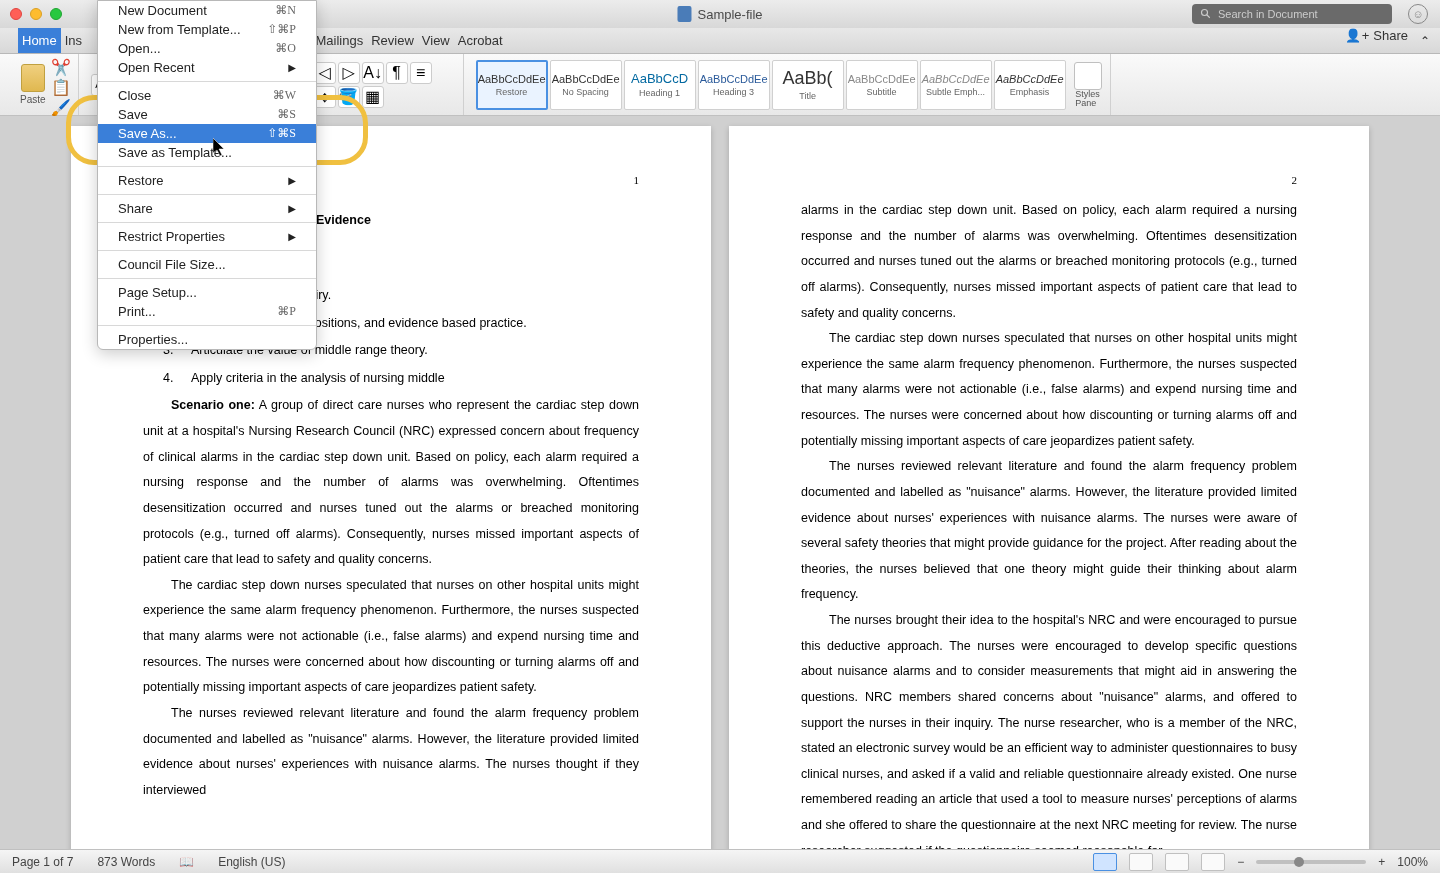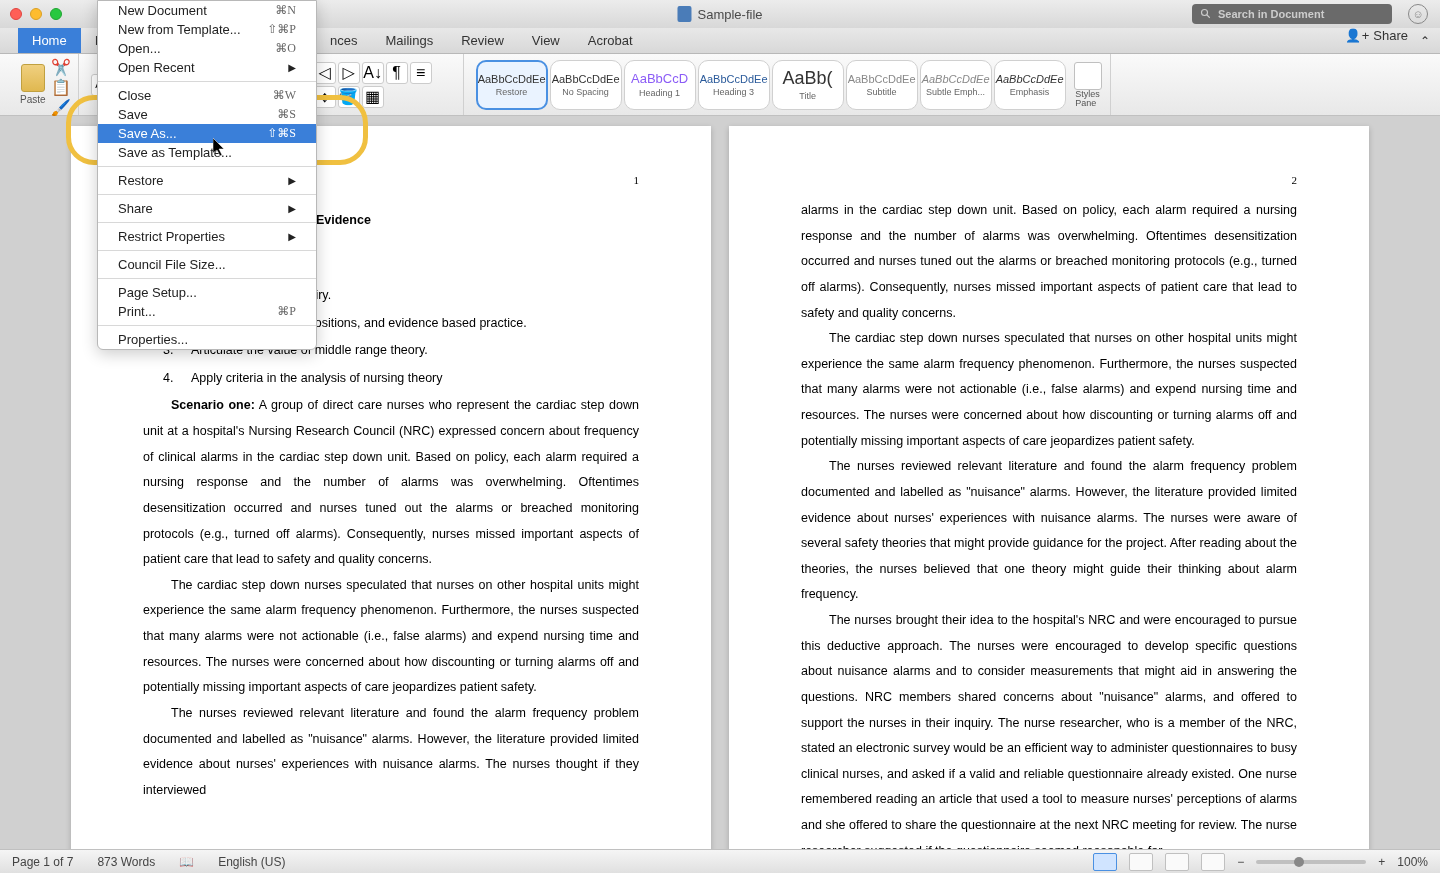--- a/index.html
+++ b/index.html
@@ -9,40 +9,40 @@
 .titlebar { height: 28px; background: linear-gradient(#ececec, #d8d8d8); display: flex; align-items: center; padding-left: 10px; position: relative; }
 .traffic-lights { display: flex; gap: 8px; }
 .traffic-light { width: 12px; height: 12px; border-radius: 50%; }
 .tl-red { background: #ff5f57; border: 0.5px solid #e04540; }
 .tl-yellow { background: #febc2e; border: 0.5px solid #dba024; }
 .tl-green { background: #28c840; border: 0.5px solid #20a532; }
 .title-center { position: absolute; left: 50%; transform: translateX(-50%); display: flex; align-items: center; gap: 6px; font-size: 13px; color: #4a4a4a; }
 .doc-icon { width: 14px; height: 16px; background: #4a7cb8; border-radius: 2px; }
 .search-box { position: absolute; right: 48px; width: 200px; height: 20px; background: #6a6a6a; border-radius: 4px; display: flex; align-items: center; padding: 0 8px; gap: 6px; }
 .search-icon { width: 12px; height: 12px; fill: #ccc; }
-.search-text { color: #ccc; font-size: 11px; font-weight: bold; }
+.search-text { color: #ccc; font-size: 11px; }
 .help-btn { position: absolute; right: 12px; width: 20px; height: 20px; border: 1.5px solid #888; border-radius: 50%; display: flex; align-items: center; justify-content: center; font-size: 11px; color: #888; }
 
 
 .ribbon-tabs { height: 26px; background: linear-gradient(#e8e8e8, #d8d8d8); display: flex; align-items: stretch; padding-left: 18px; font-size: 13px; border-bottom: 1px solid #b8b8b8; position: relative; }
-.tab { padding: 0 14px; display: flex; align-items: center; color: #333; cursor: pointer; }
+.tab { padding: 0 4px; display: flex; align-items: center; color: #333; cursor: pointer; }
 .tab.active { background: #3a7fd9; color: #fff; }
 .share-btn { position: absolute; right: 32px; display: flex; align-items: center; gap: 4px; color: #333; font-size: 13px; }
 .ribbon-toggle { position: absolute; right: 10px; font-size: 12px; color: #333; top: 6px; }
 
 
 .ribbon { height: 62px; background: linear-gradient(#fafafa, #e8e8e8); border-bottom: 1px solid #c0c0c0; display: flex; align-items: center; padding-left: 12px; gap: 4px; }
 .ribbon-group { display: flex; align-items: center; height: 100%; border-right: 1px solid #d0d0d0; padding: 0 8px; }
 .paste-btn { display: flex; flex-direction: column; align-items: center; font-size: 10px; color: #555; gap: 2px; }
 .paste-icon { width: 24px; height: 28px; background: linear-gradient(#f0d080, #e0b850); border-radius: 3px; border: 1px solid #c0a040; }
 .clip-col { display: flex; flex-direction: column; gap: 6px; margin-left: 6px; }
 .small-icon { width: 18px; height: 14px; }
 .fmt-icon { width: 22px; height: 22px; border: 1px solid #ccc; border-radius: 3px; background: #fff; display: flex; align-items: center; justify-content: center; }
 .style-gallery { display: flex; gap: 2px; height: 50px; }
-.style-card { width: 72px; border: 1px solid #d0d0d0; background: #fff; display: flex; flex-direction: column; align-items: center; justify-content: center; font-size: 9px; text-align: center; border-radius: 10px; }
+.style-card { width: 72px; border: 1px solid #d0d0d0; background: #fff; display: flex; flex-direction: column; align-items: center; justify-content: center; font-size: 9px; text-align: center; border-radius: 2px; }
 .style-card.active { border: 2px solid #4a90e2; background: #eaf3ff; }
 .style-preview { font-size: 11px; color: #333; margin-bottom: 2px; }
 .style-label { font-size: 9px; color: #666; }
 .styles-pane-btn { display: flex; flex-direction: column; align-items: center; font-size: 9px; color: #555; margin-left: 8px; }
 .styles-pane-icon { width: 28px; height: 28px; border: 1px solid #c0c0c0; border-radius: 3px; background: #fff; }
 
 
 .file-menu { position: absolute; left: 97px; top: 0; width: 220px; background: #fff; border: 1px solid #b8b8b8; border-radius: 0 0 6px 6px; box-shadow: 0 4px 16px rgba(0,0,0,0.2); z-index: 100; font-size: 13px; }
 .menu-item { height: 19px; display: flex; align-items: center; justify-content: space-between; padding: 0 20px; color: #222; }
 .menu-item.highlighted { background: #3a7fd9; color: #fff; }
@@ -159,21 +159,21 @@
     <div class="style-gallery">
       <div class="style-card active">
           <div class="style-preview">AaBbCcDdEe</div>
           <div class="style-label">Restore</div>
         </div>
       <div class="style-card">
           <div class="style-preview">AaBbCcDdEe</div>
           <div class="style-label">No Spacing</div>
         </div>
       <div class="style-card">
-          <div class="style-preview" style="color:#8b5cf6;font-size:13px">AaBbCcD</div>
+          <div class="style-preview" style="color:#0369a1;font-size:13px">AaBbCcD</div>
           <div class="style-label">Heading 1</div>
         </div>
       <div class="style-card">
           <div class="style-preview" style="color:#2a5a9a">AaBbCcDdEe</div>
           <div class="style-label">Heading 3</div>
         </div>
       <div class="style-card">
           <div class="style-preview" style="font-size:18px">AaBb(</div>
           <div class="style-label">Title</div>
         </div>
@@ -276,21 +276,21 @@
     <div class="page-num">1</div>
     <div class="doc-text">
       <div class="center">Chapter 5</div>
       <div class="center">rsing Phenomena to Explore Evidence</div>
       <div style="height:18px"></div>
       <div style="text-indent:0">s should be able to:</div>
       <ol>
         <li>ductive models of inquiry.</li>
         <li>among concepts, propositions, and evidence based practice.</li>
         <li>Articulate the value of middle range theory.</li>
-        <li>Apply criteria in the analysis of nursing theory</li>
+        <li>Apply criteria in the analysis of nursing middle</li>
       </ol>
       <p style="text-align:justify"><span class="bold">Scenario one:</span><span> A group of direct care nurses who represent the cardiac step down unit at a hospital's Nursing Research Council (NRC) expressed concern about frequency of clinical alarms in the cardiac step down unit. Based on policy, each alarm required a nursing response and the number of alarms was overwhelming. Oftentimes desensitization occurred and nurses tuned out the alarms or breached monitoring protocols (e.g., turned off alarms). Consequently, nurses missed important aspects of patient care that lead to safety and quality concerns.</span></p>
       <p style="text-align:justify">The cardiac step down nurses speculated that nurses on other hospital units might experience the same alarm frequency phenomenon.  Furthermore, the nurses suspected that many alarms were not actionable (i.e., false alarms) and expend nursing time and resources. The nurses were concerned about how discounting or turning alarms off and potentially missing important aspects of care jeopardizes patient safety.</p>
       <p style="text-align:justify">The nurses reviewed relevant literature and found the alarm frequency problem documented and labelled as "nuisance" alarms.   However, the literature provided limited evidence about nurses' experiences with nuisance alarms. The nurses thought if they interviewed</p>
     </div>
   </div>
   <div class="page">
     <div class="page-num">2</div>
     <div class="doc-text">
       <div style="height:22px"></div>

